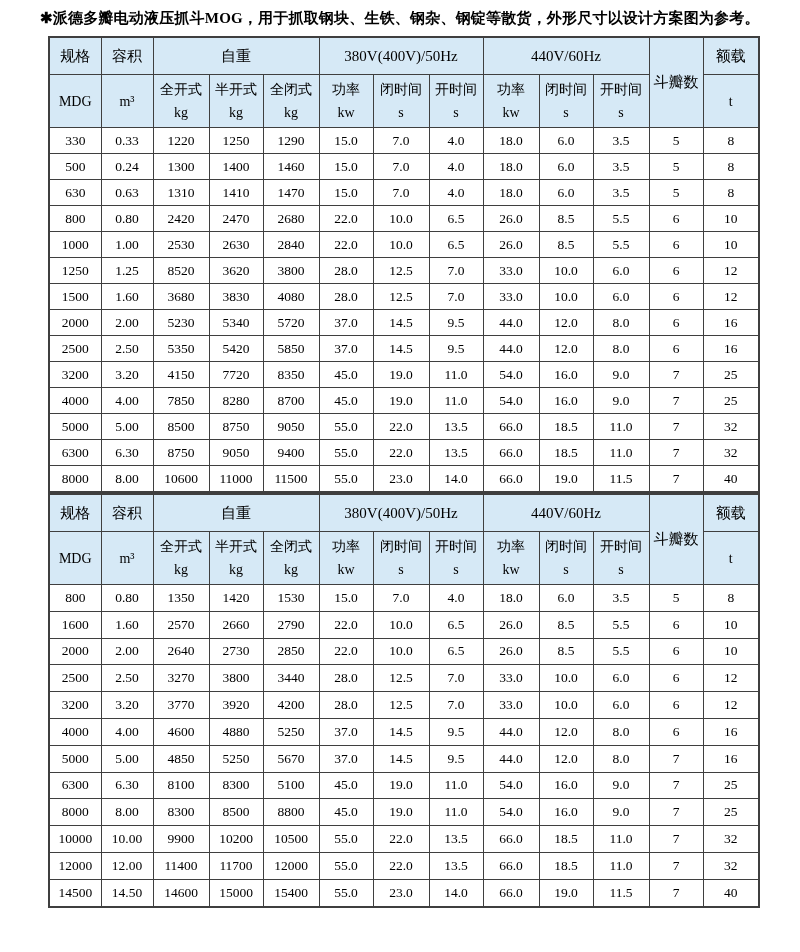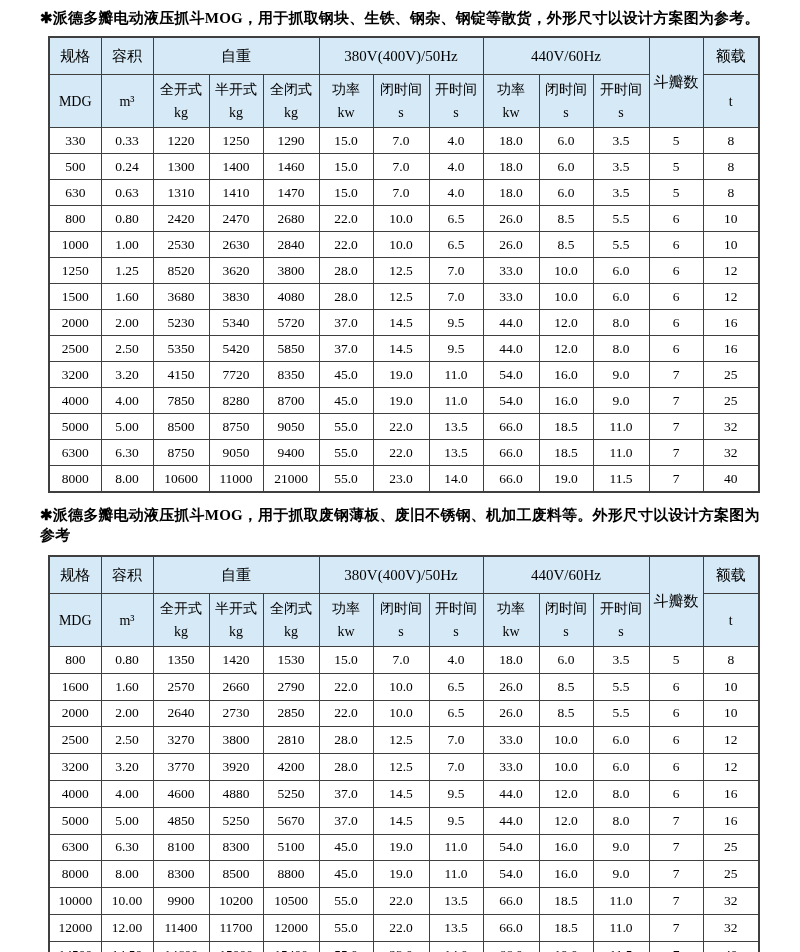--- a/index.html
+++ b/index.html
@@ -321,34 +321,33 @@
           <td>18.5</td>
           <td>11.0</td>
           <td>7</td>
           <td>32</td>
         </tr>
         <tr>
           <td>8000</td>
           <td>8.00</td>
           <td>10600</td>
           <td>11000</td>
-          <td>21000</td>
+          <td>11500</td>
           <td>55.0</td>
           <td>23.0</td>
           <td>14.0</td>
           <td>66.0</td>
           <td>19.0</td>
           <td>11.5</td>
           <td>7</td>
           <td>40</td>
         </tr>
       </tbody>
   </table>
 
-  <div class="caption second">✱派德多瓣电动液压抓斗MOG，用于抓取废钢薄板、废旧不锈钢、机加工废料等。外形尺寸以设计方案图为参考</div>
 
   <table class="spec">
     <colgroup>
       <col style="width:52px">
         <col style="width:52px">
       <col style="width:56px">
         <col style="width:54px">
         <col style="width:56px">
       <col style="width:54px">
         <col style="width:56px">
@@ -461,21 +460,21 @@
           <td>8.5</td>
           <td>5.5</td>
           <td>6</td>
           <td>10</td>
         </tr>
         <tr>
           <td>2500</td>
           <td>2.50</td>
           <td>3270</td>
           <td>3800</td>
-          <td>2810</td>
+          <td>3440</td>
           <td>28.0</td>
           <td>12.5</td>
           <td>7.0</td>
           <td>33.0</td>
           <td>10.0</td>
           <td>6.0</td>
           <td>6</td>
           <td>12</td>
         </tr>
         <tr>

